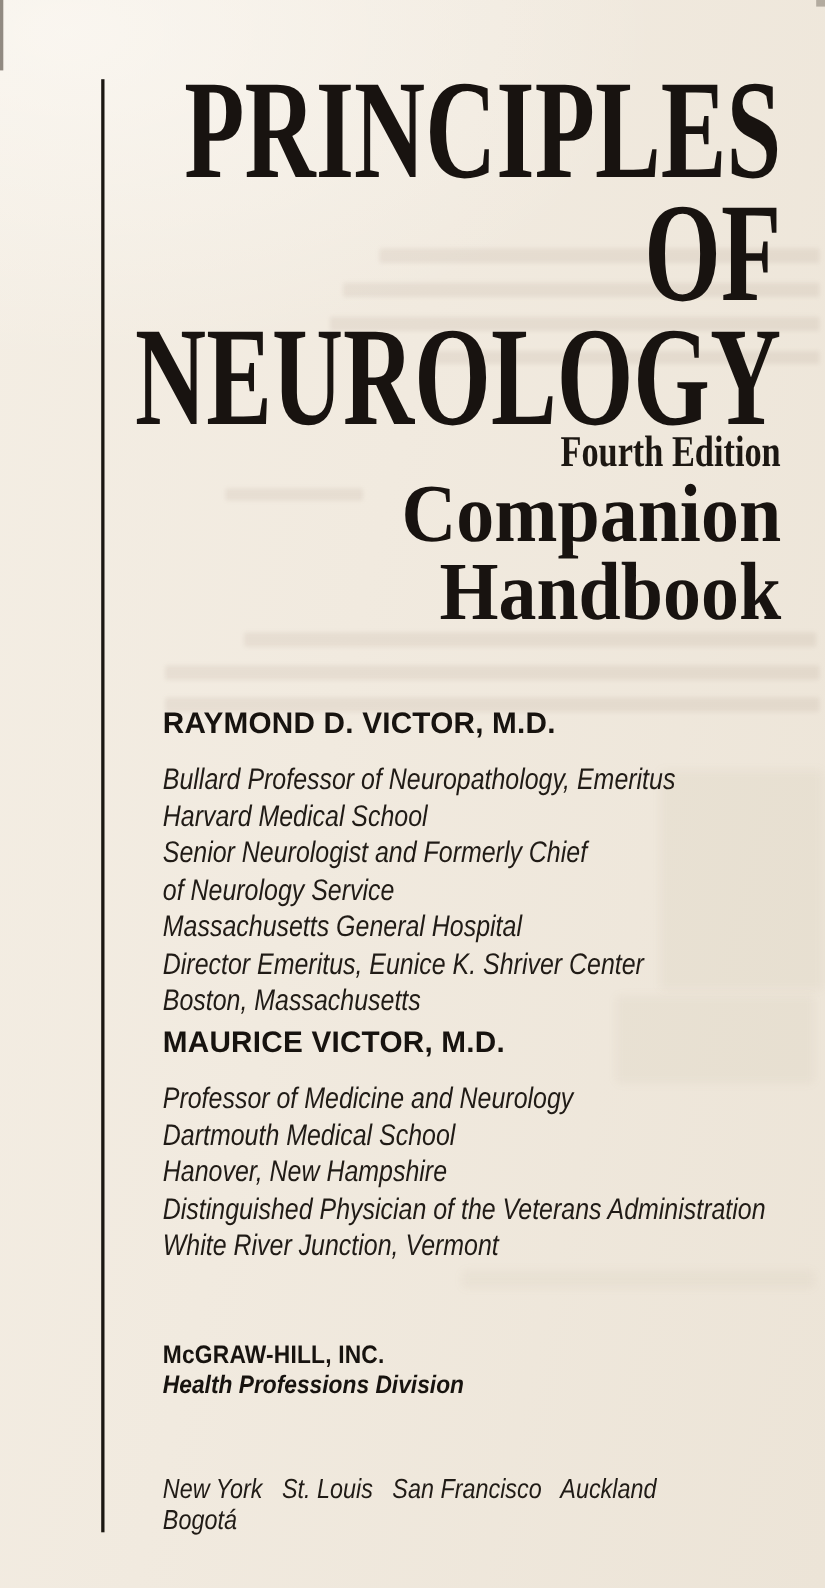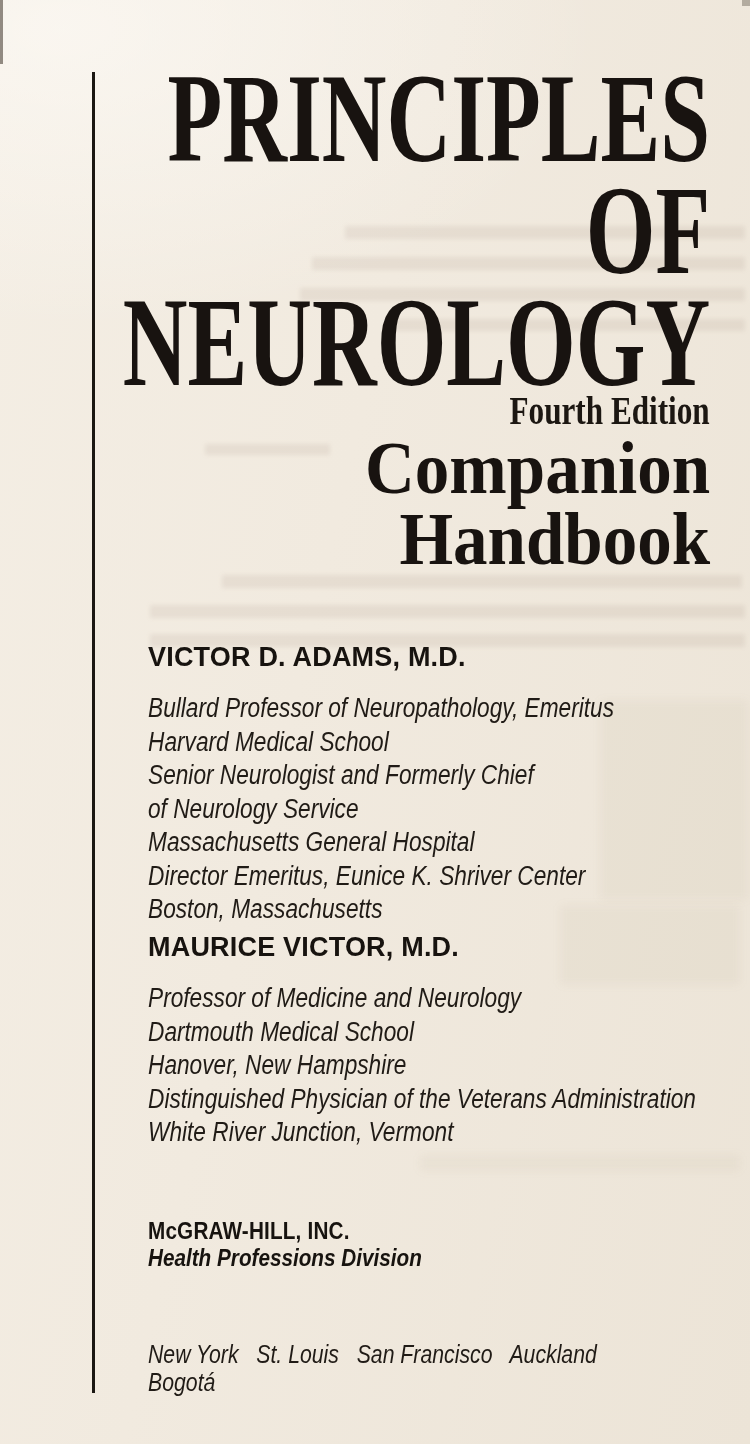--- a/index.html
+++ b/index.html
@@ -101,21 +101,21 @@
   </div>
 
   <div class="edition serif">Fourth Edition</div>
 
   <div class="subtitle serif">
     <div>Companion</div>
     <div>Handbook</div>
   </div>
 
   <div class="author author-adams">
-    <div class="author-name">VICTOR D. ADAMS, M.D.</div>
+    <div class="author-name">RAYMOND D. VICTOR, M.D.</div>
     <div class="creds">
       <div>Bullard Professor of Neuropathology, Emeritus</div>
       <div>Harvard Medical School</div>
       <div>Senior Neurologist and Formerly Chief</div>
       <div>of Neurology Service</div>
       <div>Massachusetts General Hospital</div>
       <div>Director Emeritus, Eunice K. Shriver Center</div>
       <div>Boston, Massachusetts</div>
     </div>
   </div>

